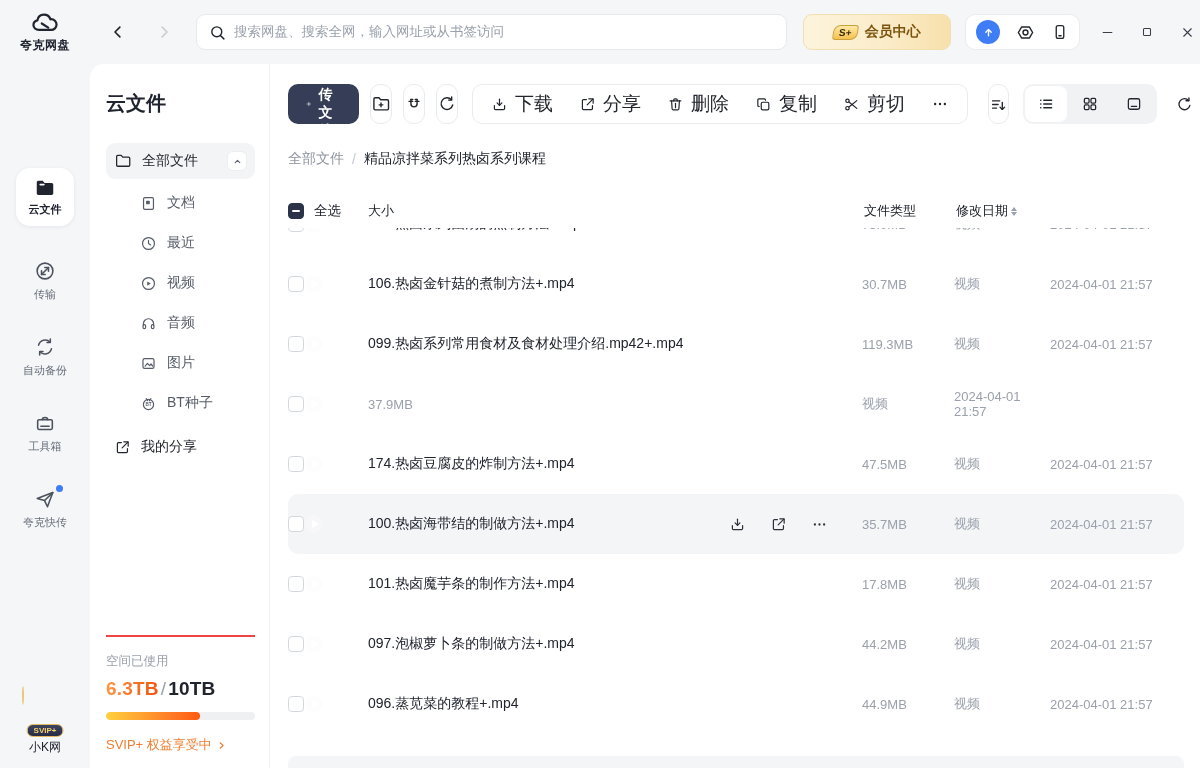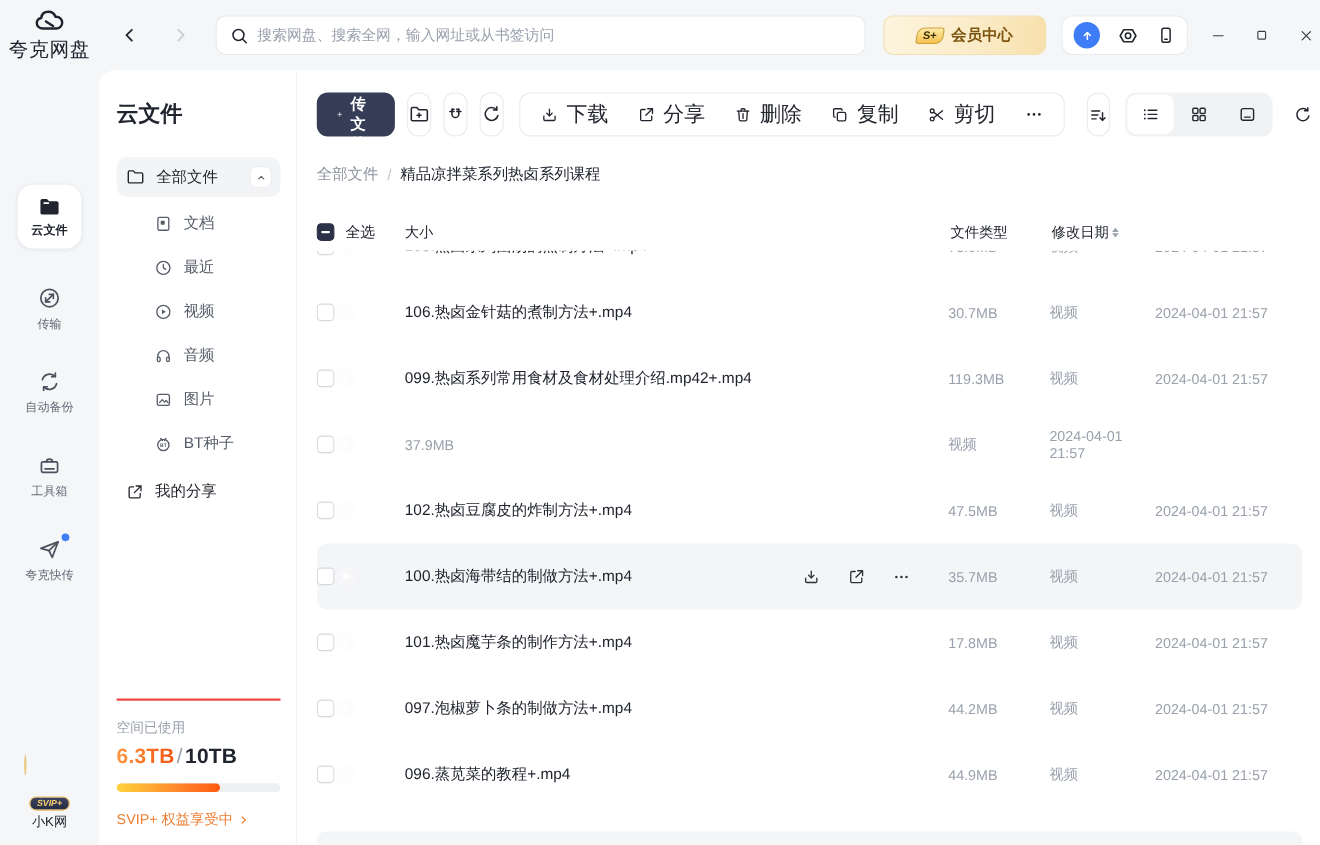--- a/index.html
+++ b/index.html
@@ -5,21 +5,21 @@
   *{box-sizing:border-box;margin:0;padding:0}
   html,body{width:1200px;height:768px;overflow:hidden}
   body{background:#f5f6f8;font-family:"Liberation Sans","DejaVu Sans",sans-serif;color:#20242e;-webkit-font-smoothing:antialiased}
   svg{display:block}
   .ico{stroke:currentColor;fill:none;stroke-width:1.7;stroke-linecap:round;stroke-linejoin:round}
 
   
   .topbar{height:64px;display:flex;align-items:center}
   .logo-block{width:90px;display:flex;flex-direction:column;align-items:center;gap:2px}
   .logo-block .cloud{color:#20242e}
-  .logo-name{font-size:18px;font-weight:normal;letter-spacing:.5px}
+  .logo-name{font-size:12px;font-weight:bold;letter-spacing:.5px}
   .nav-arrows{display:flex;align-items:center;gap:18px;margin-left:14px}
   .nav-btn{width:28px;height:28px;display:flex;align-items:center;justify-content:center;color:#20242e;cursor:pointer}
   .nav-btn.disabled{color:#c8ccd3}
   .searchbar{margin-left:18px;width:592px;height:36px;background:#fff;border:1px solid #e7e9ed;border-radius:9px;display:flex;align-items:center;padding:0 12px;gap:8px}
   .searchbar .ph{font-size:13.5px;color:#9aa1ac}
   .search-ico{color:#20242e}
   .vip-btn{margin-left:16px;height:36px;width:148px;border-radius:9px;border:1px solid #f2dfae;
     background:linear-gradient(90deg,#fdf4dd 0%,#fbecc9 55%,#f7e0ac 100%);
     display:flex;align-items:center;justify-content:center;gap:7px;cursor:pointer}
   .vip-badge{background:linear-gradient(180deg,#ffe9a6,#f6c14f);border:1px solid #caa23c;color:#3a3008;font-size:10px;font-weight:bold;
@@ -37,21 +37,21 @@
   .rail-item{display:flex;flex-direction:column;align-items:center;gap:5px;cursor:pointer;color:#4c525d;margin-bottom:34px}
   .rail-item .rlabel{font-size:11px;color:#666d78}
   .rail-item.active{background:#fff;border-radius:14px;width:58px;height:58px;justify-content:center;gap:3px;box-shadow:0 1px 4px rgba(20,30,60,.07);margin-bottom:34px;color:#20242e}
   .rail-item.active .rlabel{color:#20242e;font-weight:bold}
   .rail-icon-wrap{position:relative}
   .blue-dot{position:absolute;top:-3px;right:-7px;width:7px;height:7px;border-radius:50%;background:#3f7df6}
   .rail-user{margin-top:auto;display:flex;flex-direction:column;align-items:center;gap:6px}
   .avatar-wrap{position:relative;width:46px;height:46px}
   .avatar{width:46px;height:46px;border-radius:50%;background:linear-gradient(135deg,#7d8699 0%,#4a5163 55%,#2e3342 100%);border:1.5px solid #e8c878}
   .svip-chip{position:absolute;left:50%;transform:translateX(-50%);bottom:-4px;background:linear-gradient(180deg,#3c4460,#262c44);border:1px solid #e3b85e;color:#f6cf6f;
-    font-size:8px;font-weight:bold;border-radius:7px;padding:1px 6px;white-space:nowrap;font-style:italic}
+    font-size:8px;font-weight:bold;border-radius:7px;padding:1px 6px;white-space:nowrap;}
   .rail-user .uname{font-size:12px;color:#20242e}
 
   
   .content{flex:1;background:#fff;border-radius:14px 0 0 0;display:flex;overflow:hidden}
 
   
   .sidebar{width:180px;border-right:1px solid #eef0f2;display:flex;flex-direction:column;padding:26px 14px 14px 16px}
   .sb-title{font-size:20px;font-weight:bold;margin-bottom:26px}
   .sb-item{display:flex;align-items:center;gap:10px;height:36px;border-radius:9px;padding:0 8px;font-size:14px;color:#23262e;cursor:pointer}
   .sb-item.active{background:#f3f4f6}
@@ -535,21 +535,21 @@
     <span class="meta">视频</span>
     <span class="meta">2024-04-01 21:57</span>
   </div>
 
   <div class="row grid-cols">
     <span class="checkbox"></span>
     <span class="cell-thumb">
       <span class="thumb" style="background: linear-gradient(135deg, rgb(220, 184, 110), rgb(201, 136, 132));"><span class="play"></span></span>
     </span>
     <span class="cell-name">
-      <span class="fname">102.热卤豆腐皮的炸制方法+.mp4</span>
+      <span class="fname">174.热卤豆腐皮的炸制方法+.mp4</span>
 
     </span>
     <span class="meta">47.5MB</span>
     <span class="meta">视频</span>
     <span class="meta">2024-04-01 21:57</span>
   </div>
 
   <div class="row grid-cols hover">
     <span class="checkbox"></span>
     <span class="cell-thumb">

